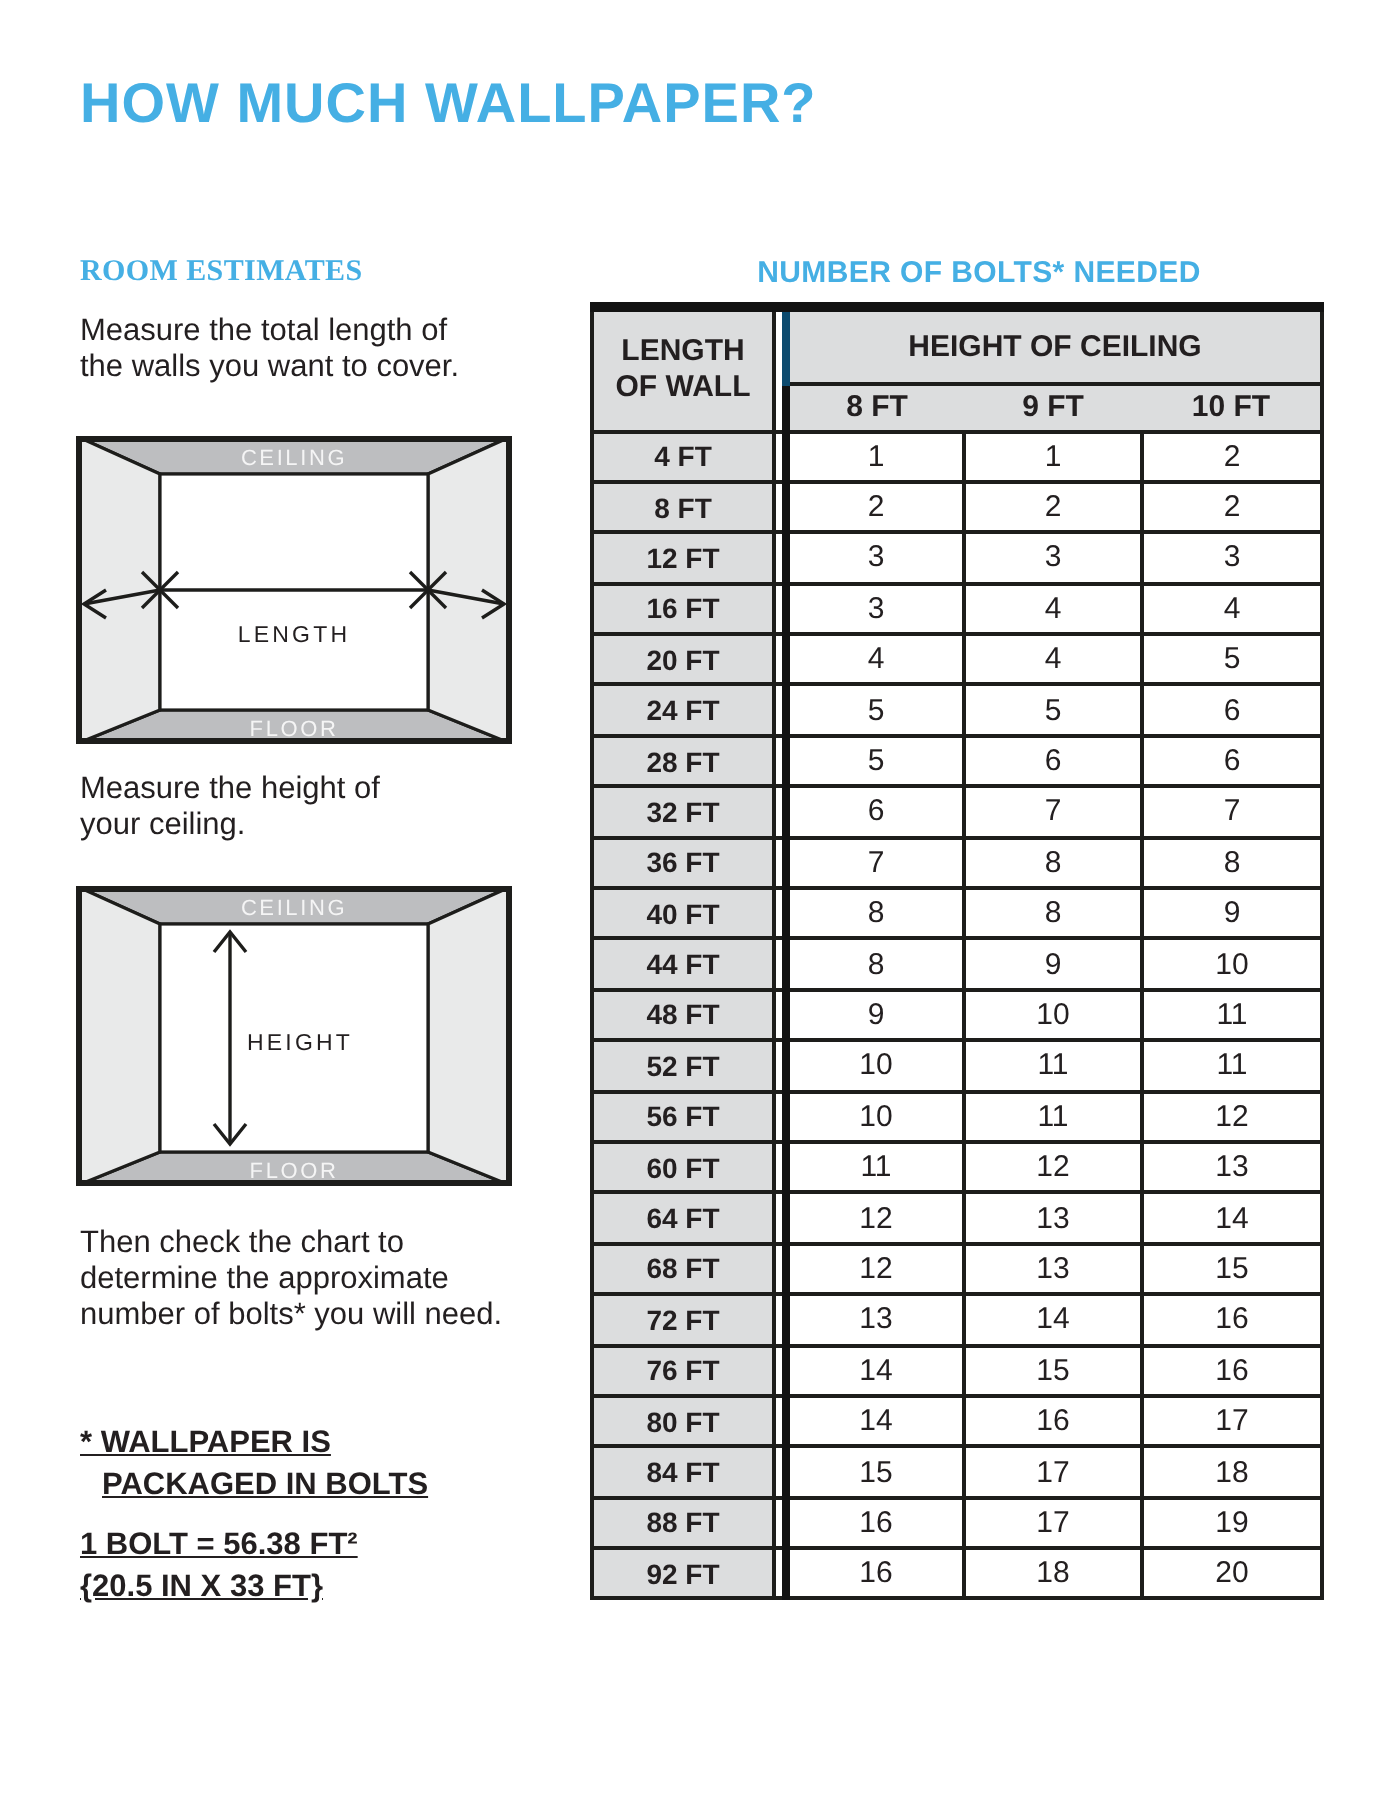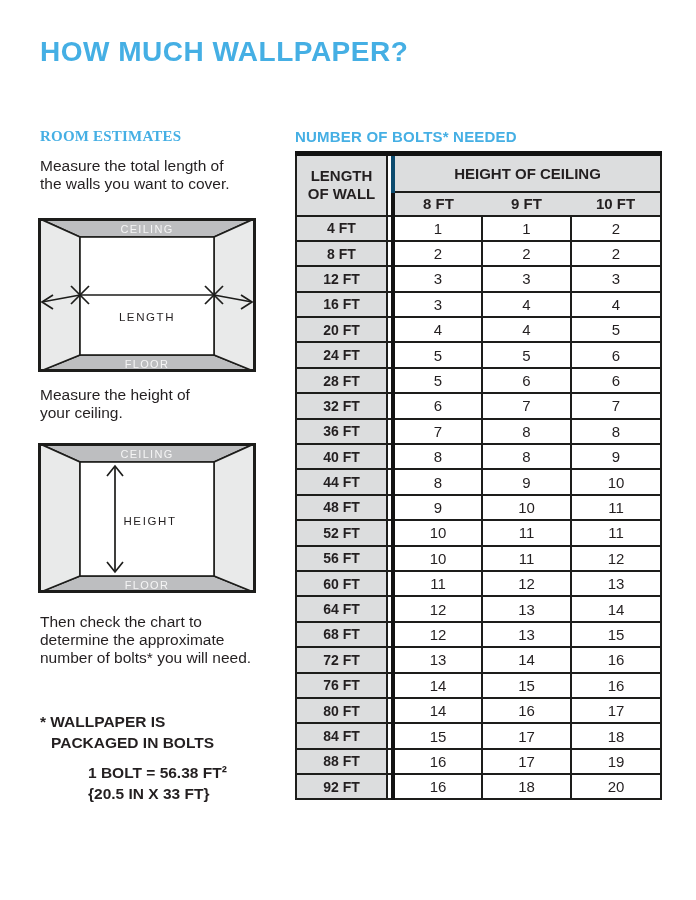--- a/index.html
+++ b/index.html
@@ -14,25 +14,25 @@
   }
   .abs{position:absolute;}
   .page-title{
     left:40px;top:36px;font-size:28px;font-weight:bold;
     color:var(--accent);letter-spacing:.5px;white-space:nowrap;
   }
   .section-heading{
     font-size:15px;font-weight:bold;color:var(--accent);letter-spacing:.2px;
   }
   .para{font-size:15.5px;line-height:18px;white-space:pre-line;color:var(--ink);}
-  .foot{font-size:15.5px;font-weight:bold;line-height:21px;color:var(--ink);}
+  .foot{font-size:15.5px;font-weight:bold;line-height:21px;color:var(--ink);text-decoration:underline;}
   .foot .indent{padding-left:11px;}
 
   
-  .table-heading{left:295px;top:128px;width:365px;text-align:left;}
+  .table-heading{left:307px;top:128px;width:365px;text-align:center;}
   .bolts-table{
     border-collapse:collapse;table-layout:fixed;width:365px;
     border-top:5px solid #121212;
   }
   .bolts-table td,.bolts-table th{
     border:2px solid var(--line);
     font-family:"Liberation Sans",sans-serif;color:var(--ink);
     text-align:center;vertical-align:middle;
   }
   .bolts-table .gap{border-left:none;border-right:none;background:#fff;}
@@ -116,21 +116,21 @@
 
 <p class="abs para" style="left:40px;top:613px;">Then check the chart to
 determine the approximate
 number of bolts* you will need.</p>
 
 <div class="abs foot" style="left:40px;top:711px;">
   <div>* WALLPAPER IS</div>
   <div class="indent">PACKAGED IN BOLTS</div>
 </div>
 
-<div class="abs foot" style="left:40px;top:762px;margin-left:48px;">
+<div class="abs foot" style="left:40px;top:762px;">
   <div>1 BOLT = 56.38 FT²</div>
   <div>{20.5 IN X 33 FT}</div>
 </div>
 
 <div class="abs section-heading table-heading">NUMBER OF BOLTS* NEEDED</div>
 
 <table class="abs bolts-table" style="left:295px;top:151px;">
   <colgroup>
     <col style="width:91px">
       <col style="width:6px">

